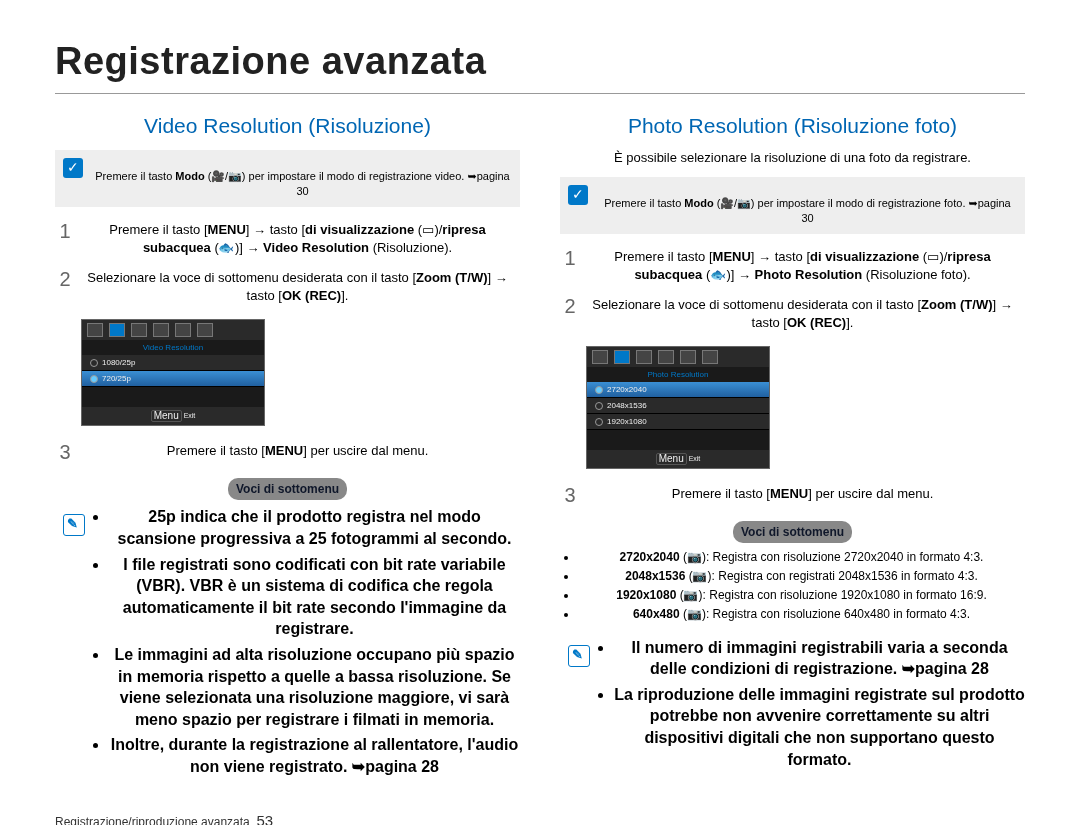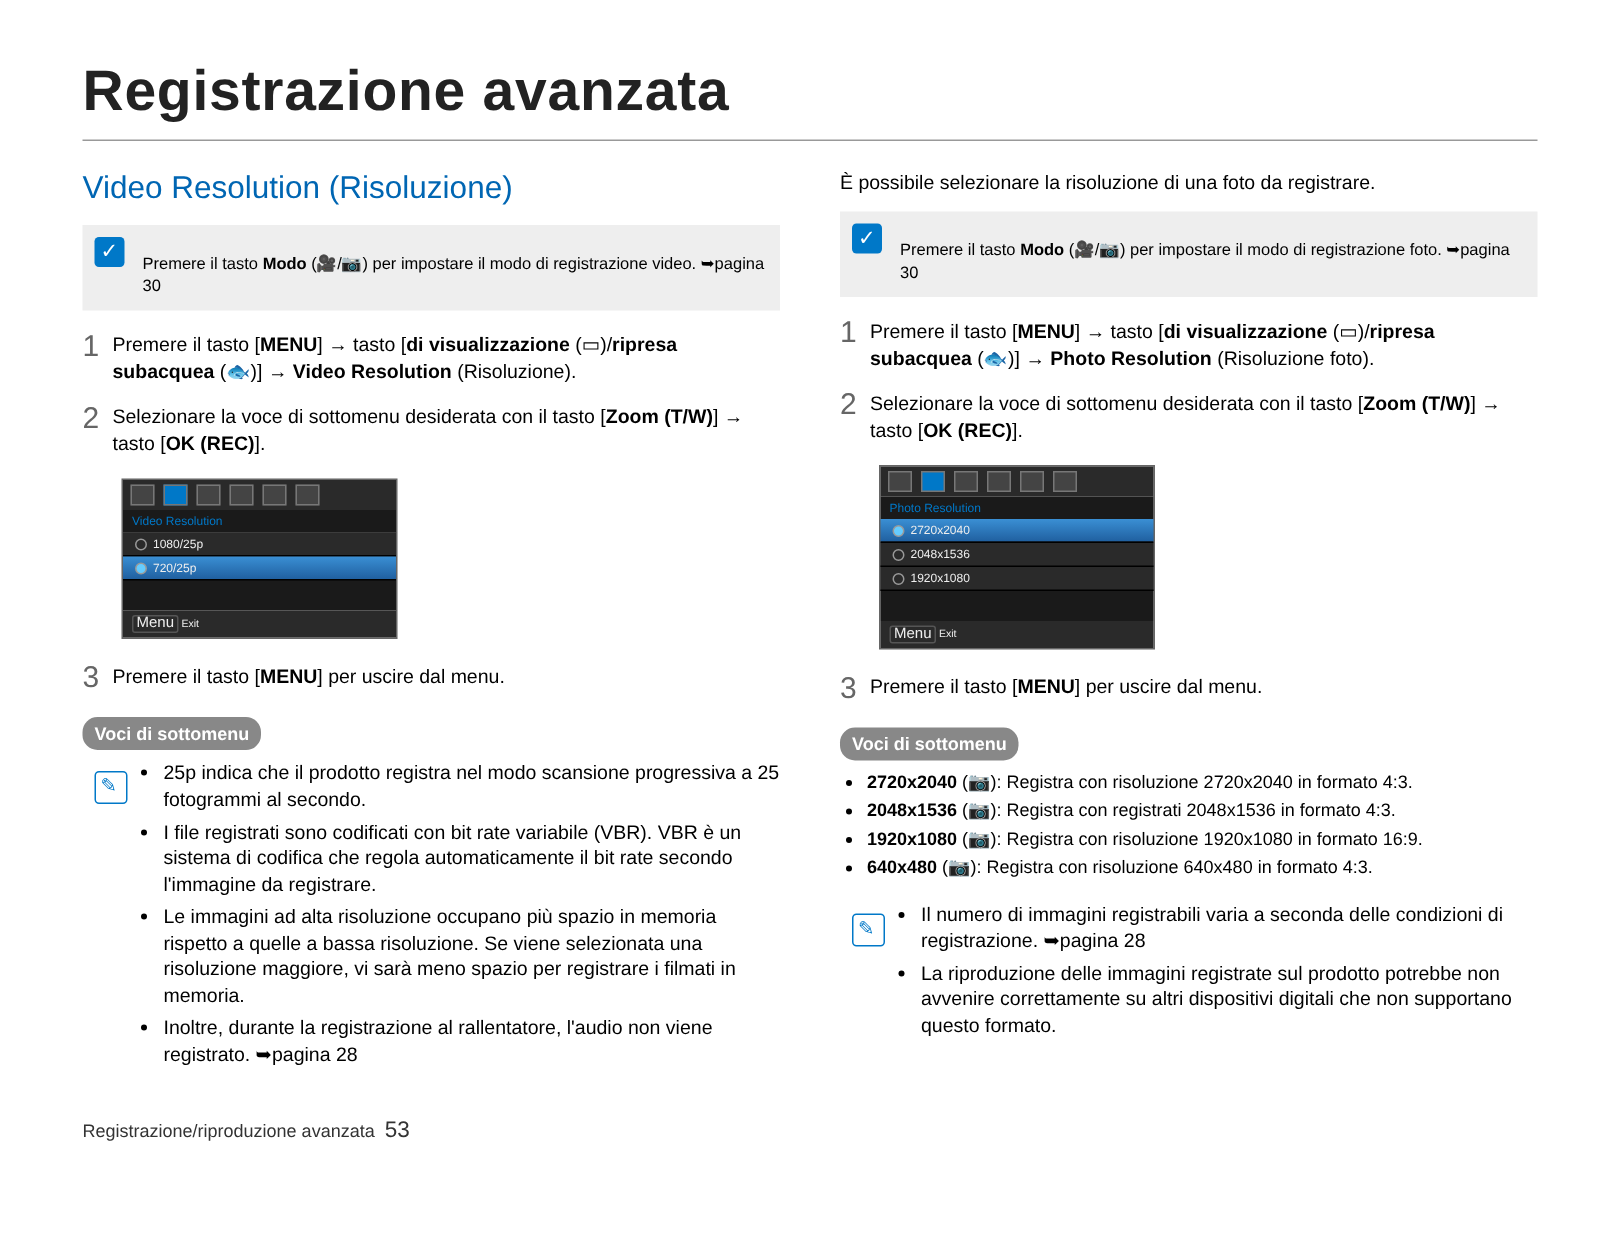--- a/index.html
+++ b/index.html
@@ -23,20 +23,21 @@
     border: none;
     border-top: 1px solid #999;
     margin: 0 0 20px 0;
   }
   .columns {
     display: flex;
     gap: 40px;
   }
   .col {
     flex: 1;
+    text-align: center;
   }
   h2.section-heading {
     color: #0066b3;
     font-size: 21px;
     font-weight: 400;
     margin: 0 0 12px 0;
   }
   p.lead {
     margin: 0 0 12px 0;
     font-size: 13px;
@@ -144,42 +145,43 @@
     background: #6cf;
   }
   .ss-footer {
     background: #2a2a2a;
     padding: 3px 6px;
     font-size: 7px;
     color: #eee;
   }
   .subhead {
     background: #888;
-    color: #ffffff;
+    color: #0f172a;
     padding: 4px 8px;
     font-size: 12px;
     font-weight: bold;
     margin: 4px 0 6px 0;
     display: inline-block;
     border-radius: 10px;
   }
   ul.bullets {
     margin: 0 0 14px 0;
     padding-left: 18px;
     font-size: 12px;
     line-height: 1.4;
   }
   ul.bullets li {
     margin-bottom: 2px;
   }
   .info-block {
     position: relative;
     padding-left: 40px;
-    font-size: 13px;
+    font-size: 16px;
     line-height: 1.35;
+    font-weight: bold;
   }
   .info-icon {
     width: 20px;
     height: 20px;
     border: 1px solid #0078c8;
     border-radius: 3px;
     background: #fff;
     position: absolute;
     left: 8px;
     top: 2px;
@@ -285,20 +287,21 @@
       <ul>
         <li>25p indica che il prodotto registra nel modo scansione progressiva a 25 fotogrammi al secondo.</li>
         <li>I file registrati sono codificati con bit rate variabile (VBR). VBR è un sistema di codifica che regola automaticamente il bit rate secondo l'immagine da registrare.</li>
         <li>Le immagini ad alta risoluzione occupano più spazio in memoria rispetto a quelle a bassa risoluzione. Se viene selezionata una risoluzione maggiore, vi sarà meno spazio per registrare i filmati in memoria.</li>
         <li>Inoltre, durante la registrazione al rallentatore, l'audio non viene registrato. ➥pagina 28</li>
       </ul>
     </div>
   </div>
 
   <div class="col">
+    <h2 class="section-heading">Photo Resolution (Risoluzione foto)</h2>
     <p class="lead">È possibile selezionare la risoluzione di una foto da registrare.</p>
 
     <div class="note-box">
       <span class="check-icon"></span>
       <span>Premere il tasto </span><b>Modo</b><span> (🎥/📷) per impostare il modo di registrazione foto. ➥pagina 30</span>
     </div>
 
     <div class="steps">
       <div class="step">
         <div class="step-num">1</div>

